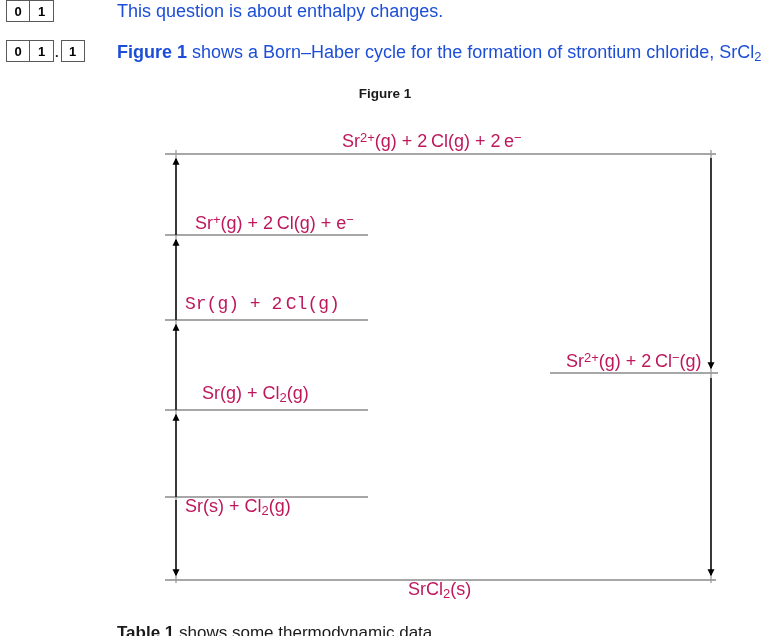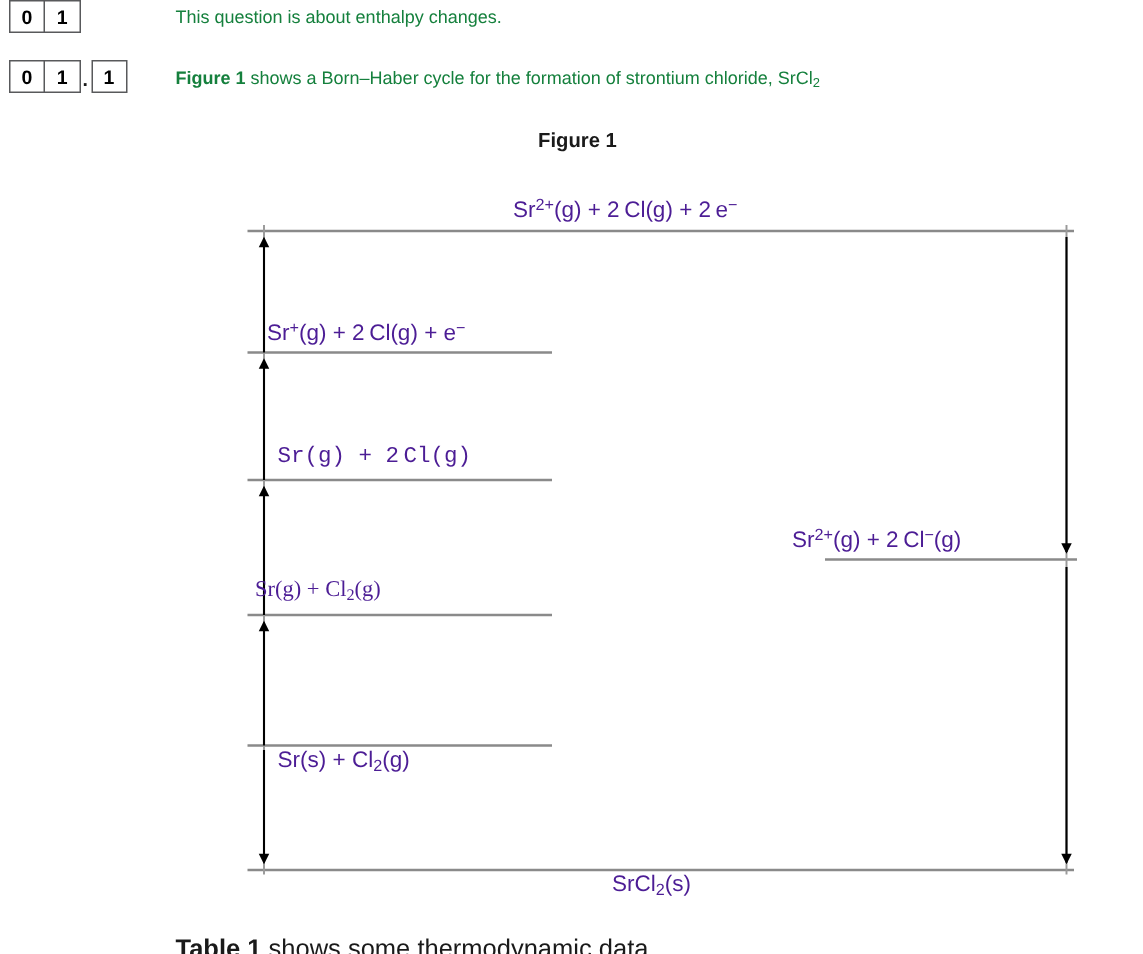--- a/index.html
+++ b/index.html
@@ -42,23 +42,23 @@
     font-weight: bold;
     padding: 0 2px 0 1px;
     align-self: flex-end;
     line-height: 18px;
   }
   .qgap { border-left: 1px solid #58595b !important; }
 
   
   .stem {
     position: absolute;
-    font-size: 12px;
+    font-size: 18px;
     line-height: 18px;
-    color: #15803d;
+    color: #1d4ed8;
     white-space: nowrap;
   }
   .stem b { font-weight: bold; }
 
   .figtitle {
     position: absolute;
     font-size: 13.5px;
     font-weight: bold;
     text-align: center;
   }
@@ -67,23 +67,23 @@
   #diagram {
     position: absolute;
     left: 0;
     top: 0;
     width: 762px;
     height: 636px;
     pointer-events: none;
   }
   .lvl-label {
     position: absolute;
-    font-size: 15px;
+    font-size: 18px;
     white-space: nowrap;
-    color: #4c1d95;
+    color: #be185d;
     line-height: 15px;
   }
   .lvl-label.right { text-align: right; }
 
   sub { font-size: 0.72em; vertical-align: -0.25em; }
   sup { font-size: 0.72em; vertical-align: 0.42em; }
 
   .tbl-note {
     position: absolute;
     font-size: 17px;
@@ -151,37 +151,37 @@
   <g stroke="#000" stroke-width="1.4" fill="none">
     <line x1="711" y1="158" x2="711" y2="368" marker-end="url(#arrDown)"></line>
     <line x1="711" y1="378" x2="711" y2="575" marker-end="url(#arrDown)"></line>
   </g>
 </svg>
 
 <div class="lvl-label" style="left:342px; top:130px;">
   Sr<sup>2+</sup>(g) + 2 Cl(g) + 2 e<sup>−</sup>
 </div>
 
-<div class="lvl-label" style="left:178px; top:212px;">
+<div class="lvl-label" style="left:195px; top:212px;">
   Sr<sup>+</sup>(g) + 2 Cl(g) + e<sup>−</sup>
 </div>
 
 <div class="lvl-label" style="left:185px; top:297px;font-family:Liberation Mono, monospace;">
   Sr(g) + 2 Cl(g)
 </div>
 
-<div class="lvl-label" style="left:170px; top:386px;font-family:Liberation Serif, serif;">
+<div class="lvl-label" style="left:202px; top:386px;">
   Sr(g) + Cl<sub>2</sub>(g)
 </div>
 
 <div class="lvl-label" style="left:185px; top:499px;">
   Sr(s) + Cl<sub>2</sub>(g)
 </div>
 
-<div class="lvl-label right" style="left:528px; top:350px;">
+<div class="lvl-label right" style="left:566px; top:350px;">
   Sr<sup>2+</sup>(g) + 2 Cl<sup>−</sup>(g)
 </div>
 
 <div class="lvl-label" style="left:408px; top:582px;">
   SrCl<sub>2</sub>(s)
 </div>
 
 <div class="tbl-note" style="left:117px; top:607px;">
   <b>Table 1</b><span> shows some thermodynamic data.</span>
 </div>

